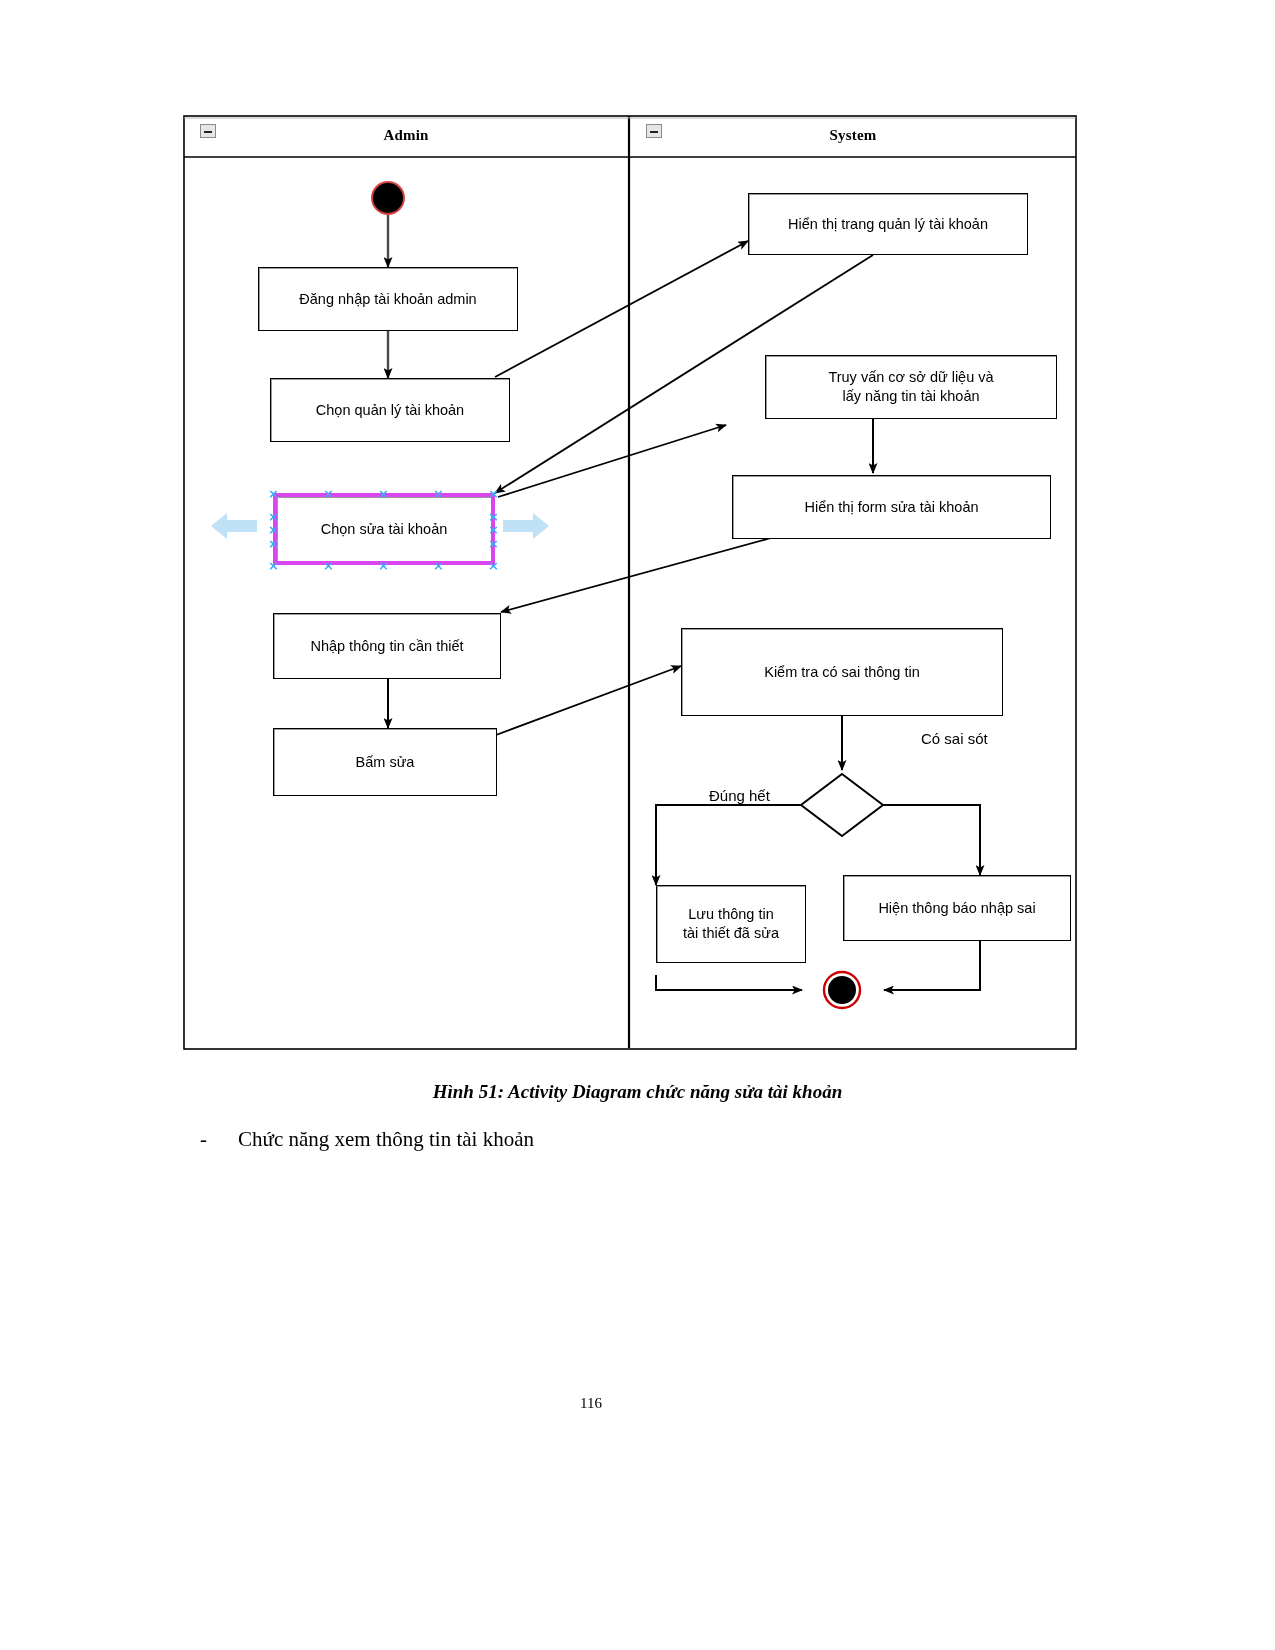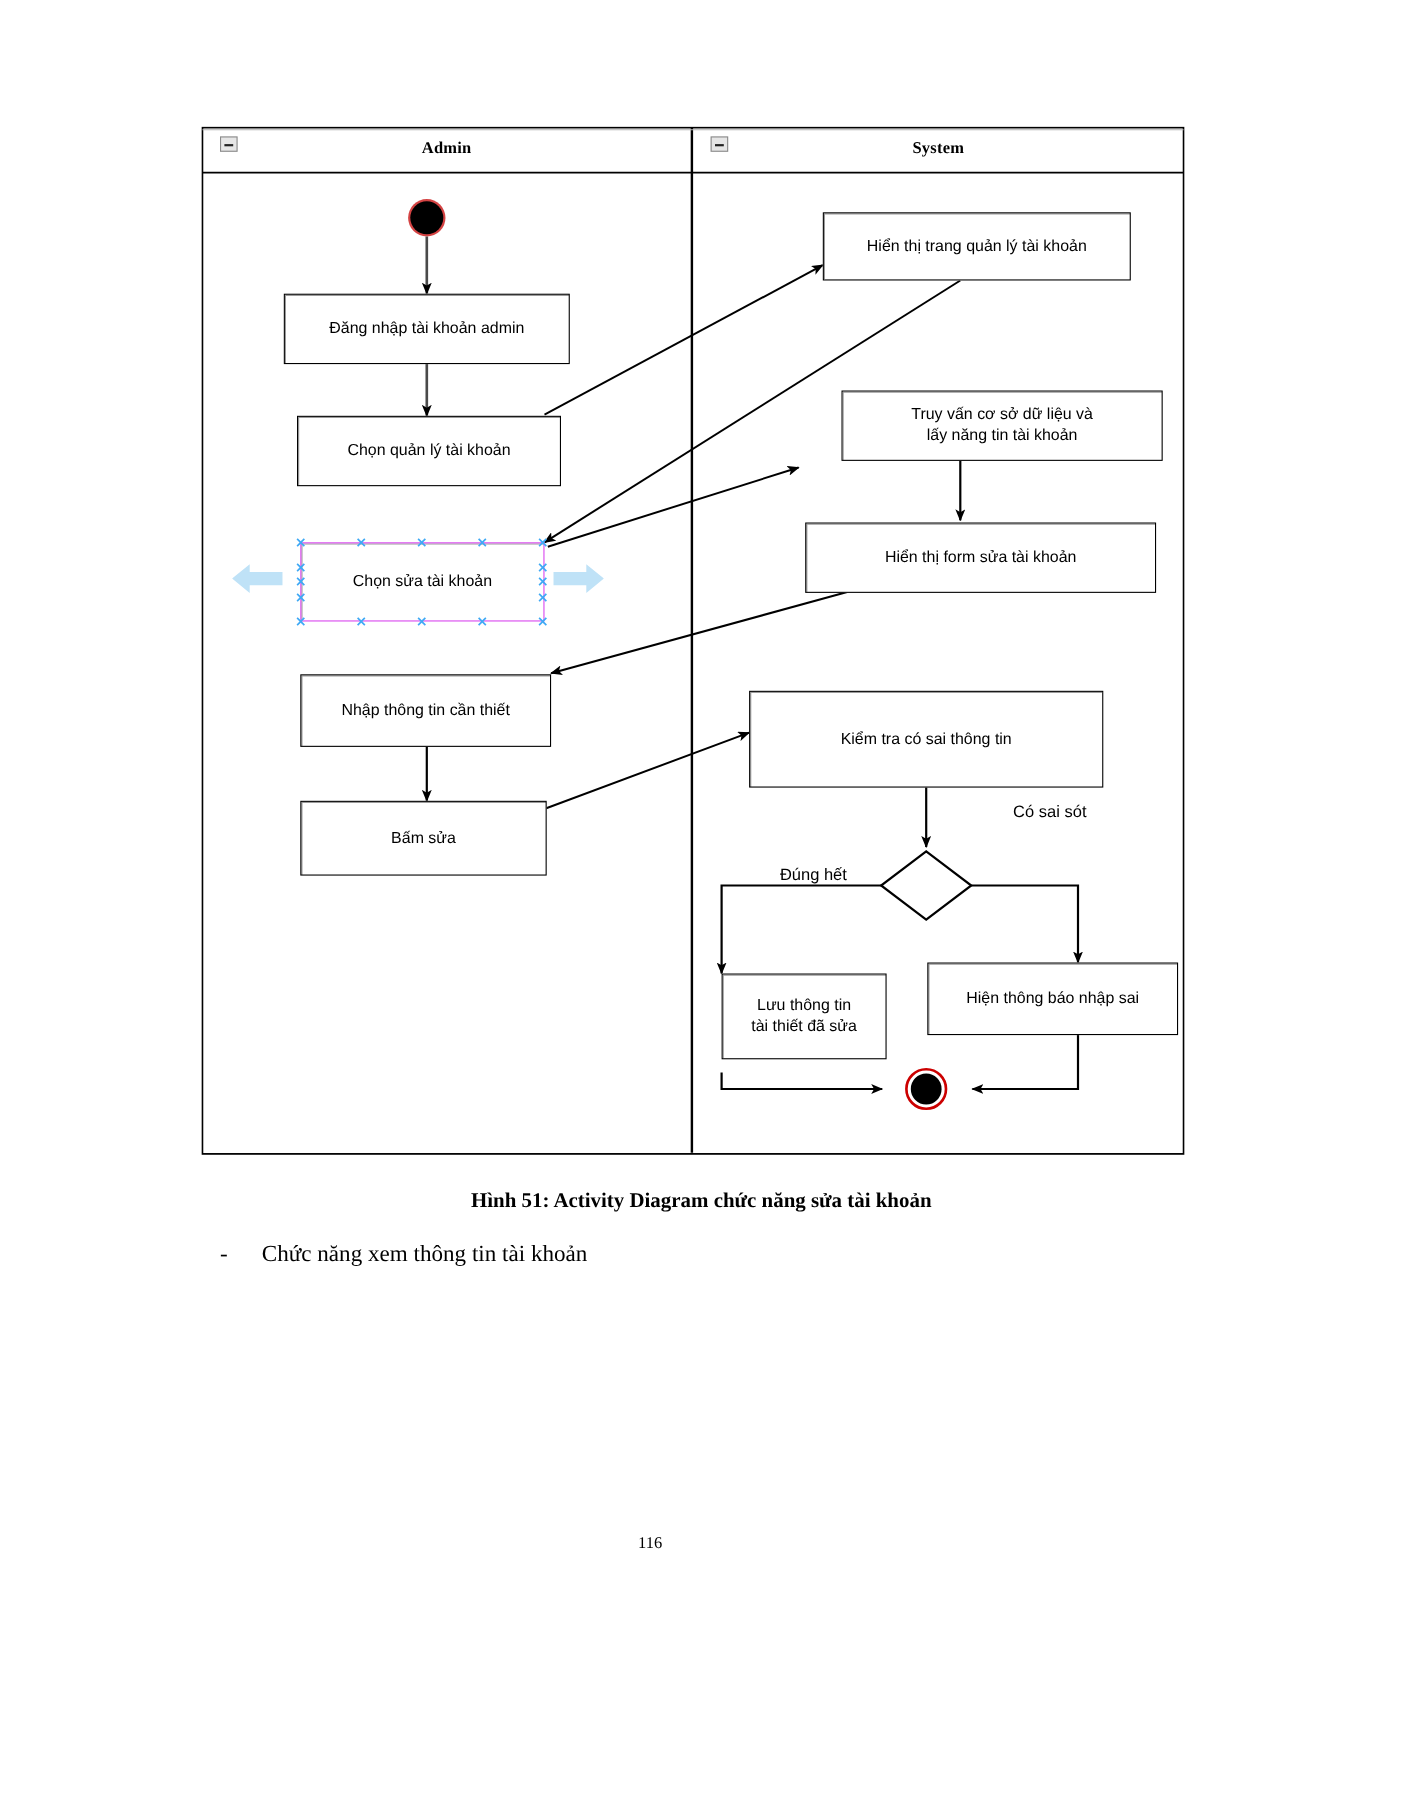--- a/index.html
+++ b/index.html
@@ -85,21 +85,21 @@
     font-family: "Liberation Sans", sans-serif;
     font-size: 14.5px;
     line-height: 1.28;
     color: #000000;
     padding: 2px 5px;
   }
   .node .label { display: block; }
 
   
   .node.selected {
-    border: 1px solid #d946ef;
+    border: 4px solid #d946ef;
   }
 
   
   .handle {
     position: absolute;
     width: 11px;
     height: 11px;
     color: #3FA9F5;
     font-family: "DejaVu Sans", sans-serif;
     font-size: 13px;
@@ -121,20 +121,21 @@
   #caption {
     position: absolute;
     left: 0;
     top: 1081px;
     width: 1275px;
     text-align: center;
     font-family: "Liberation Serif", serif;
     font-weight: bold;
     font-size: 19px;
     color: #000000;
+    font-style: italic;
   }
   #bullet-line {
     position: absolute;
     left: 200px;
     top: 1127px;
     width: 900px;
     font-family: "Liberation Serif", serif;
     font-size: 21px;
     color: #000000;
   }

